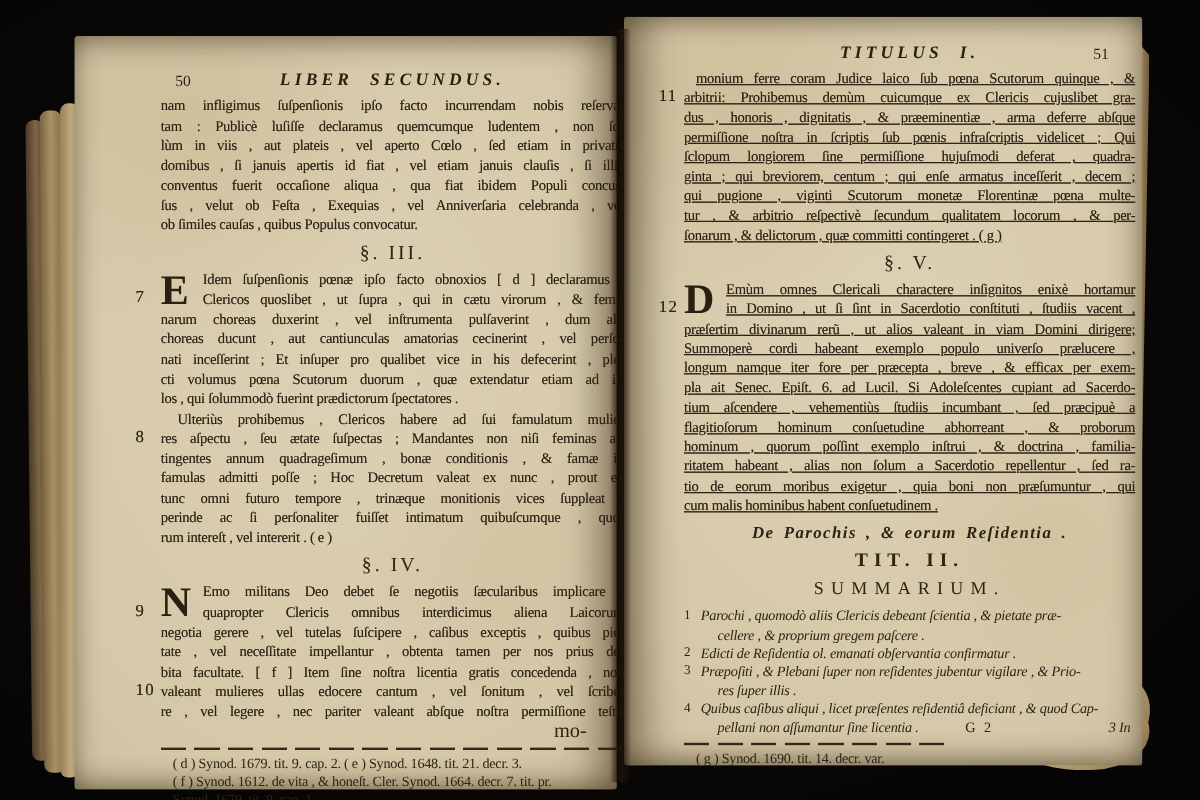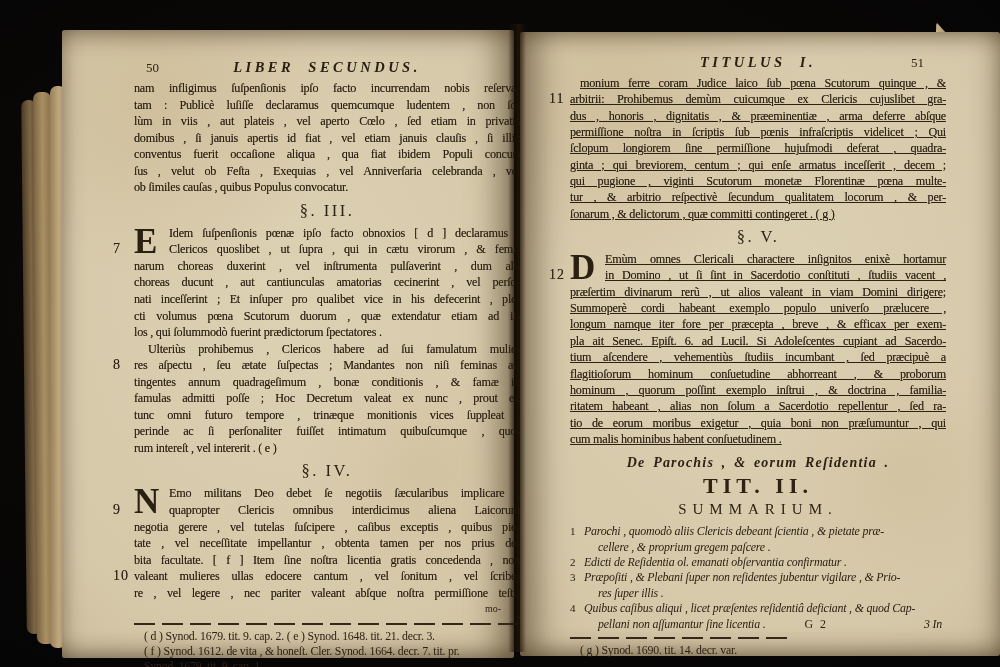--- a/index.html
+++ b/index.html
@@ -34,21 +34,21 @@
     background:
       radial-gradient(55% 40% at 22% 12%, rgba(168,138,86,.18), rgba(0,0,0,0) 70%),
       radial-gradient(40% 30% at 80% 70%, rgba(168,138,86,.12), rgba(0,0,0,0) 70%),
       radial-gradient(120% 105% at 50% 42%, #ddd1b4 0%, #d5c8a8 55%, #c3b28e 92%, #b5a17a 100%);
   }
   .page-left{left:62px;top:30px;width:452px;height:628px;
     box-shadow:inset -26px 0 30px -10px rgba(58,42,20,.50),
                inset 14px 0 20px -10px rgba(58,42,20,.30),
                inset 0 18px 22px -12px rgba(58,42,20,.34),
                inset 0 -16px 20px -10px rgba(58,42,20,.38);}
-  .page-right{left:520px;top:32px;width:480px;height:624px;
+  .page-right{left:520px;top:14px;width:432px;height:624px;
     box-shadow:inset 26px 0 32px -10px rgba(58,42,20,.55),
                inset -18px 0 24px -12px rgba(58,42,20,.38),
                inset 0 16px 20px -12px rgba(58,42,20,.32),
                inset 0 -16px 20px -10px rgba(58,42,20,.36);}
   .gutter{position:absolute;left:508px;top:24px;width:18px;height:628px;
     background:linear-gradient(90deg,rgba(20,12,4,0) 0%,rgba(22,14,5,.85) 45%,rgba(30,20,8,.9) 55%,rgba(20,12,4,0) 100%);}
 
   
   .col{position:absolute;color:#2d2214;}
   .col-left{left:72px;top:29px;width:386px;}
@@ -66,27 +66,27 @@
   .col-right .ln{height:16.35px;line-height:16.35px;text-decoration:underline;}
   .ln.short{text-align-last:left;}
   .mn{position:absolute;left:-21px;top:0;font-size:14px;letter-spacing:1px;}
 
   .dcwrap{position:relative;}
   .dropcap{position:absolute;left:0;top:1px;font-size:35px;line-height:32px;font-weight:bold;color:#2a2012;}
   .ind{padding-left:35px;}
 
   .sec{text-align:center;text-align-last:center;font-size:16.5px;letter-spacing:2.5px;height:18px;line-height:18px;margin:6px 0 5px;white-space:nowrap;}
 
-  .catchline{height:16.55px;line-height:16.55px;font-size:10px;text-align:right;padding-right:19px;}
+  .catchline{height:16.55px;line-height:16.55px;font-size:17px;text-align:right;padding-right:31px;}
   .rule{height:2px;margin:5px 2px 4px 0;background:repeating-linear-gradient(90deg,#33281a 0 21px,rgba(0,0,0,0) 21px 28px);}
   .rule-short{width:58%;}
   .fn{font-size:11.8px;height:15px;line-height:15px;letter-spacing:-.2px;white-space:nowrap;padding-left:10px;}
 
   .subhead{font-style:italic;text-align:center;text-align-last:center;font-size:14px;letter-spacing:1.2px;word-spacing:3px;height:20px;line-height:20px;margin:6px 0 2px;font-weight:bold;}
-  .tit2{text-align:center;text-align-last:center;font-size:22px;letter-spacing:5px;height:20px;line-height:20px;margin:3px 0 2px;font-weight:bold;}
+  .tit2{text-align:center;text-align-last:center;font-size:16px;letter-spacing:5px;height:20px;line-height:20px;margin:3px 0 2px;font-weight:bold;}
   .summ{text-align:right;text-align-last:center;font-size:15px;letter-spacing:6px;height:19px;line-height:19px;margin:4px 0 5px;}
 
   .sumrow{position:relative;display:flex;font-style:italic;font-size:11.9px;height:15.4px;line-height:15.4px;letter-spacing:-.2px;white-space:nowrap;}
   .sumnum{width:14px;flex:0 0 14px;font-style:normal;font-size:11px;}
   .sumtext{flex:1;}
   .sumtext.cont{padding-left:14px;}
   .sig{margin-left:auto;font-style:normal;letter-spacing:2px;padding-right:0;}
   .cw{font-style:italic;margin-left:96px;padding-right:4px;}
 </style>
 </head>

